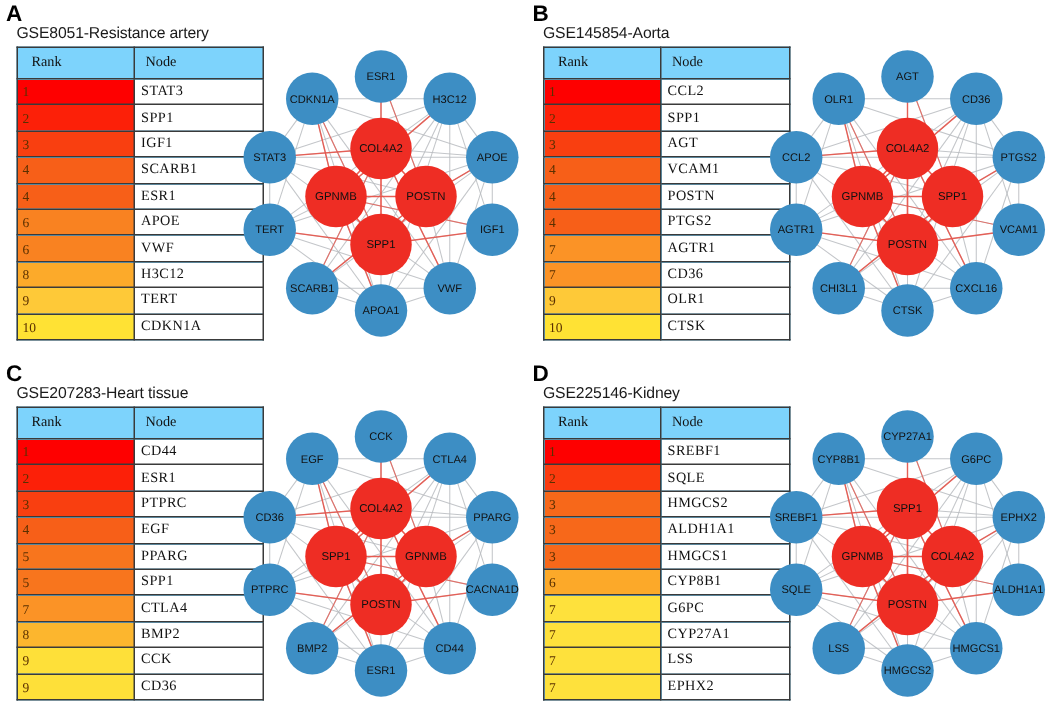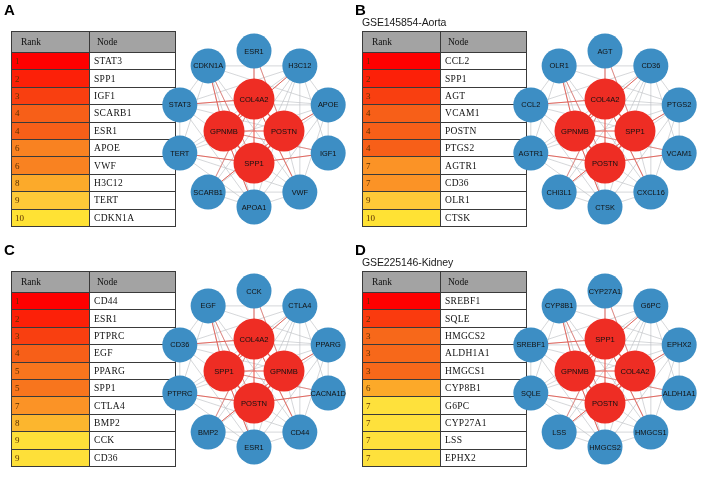--- a/index.html
+++ b/index.html
@@ -51,21 +51,21 @@
   }
 
   
   .rank-table {
     position: absolute;
     left: 11px;
     top: 31px;
     width: 146px;
     border: 1.6px solid #1a1a1a;
     border-collapse: collapse;
-    background: #a3a3a3;
+    background: #7dd3fc;
     table-layout: fixed;
   }
   .rank-table td, .rank-table th {
     border: 1px solid #3a3a3a;
     padding: 0;
     height: 16.4px;
     font-family: "Liberation Serif", serif;
     font-size: 9.5px;
     color: #111;
     overflow: hidden;
@@ -114,20 +114,21 @@
   }
   .nd-label.hub { font-size: 7.6px; }
 </style>
 </head>
 <body>
 
 <div class="figure">
 
   <div class="panel panel-a">
     <div class="panel-letter">A</div>
+    <div class="panel-title">GSE8051-Resistance artery</div>
     <table class="rank-table">
       <thead>
         <tr>
           <th class="col-rank">Rank</th>
           <th class="col-node">Node</th>
         </tr>
       </thead>
       <tbody>
           <tr>
             <td class="rank-cell" style="background: rgb(254, 0, 0);">1</td>
@@ -485,20 +486,21 @@
           <g>
             <circle cx="94" cy="145" r="20.5" fill="#ee2d24"></circle>
             <text x="94" y="145" class="nd-label hub">POSTN</text>
           </g>
         </svg>
       </div>
   </div>
 
   <div class="panel panel-c">
     <div class="panel-letter">C</div>
+    <div class="panel-title">GSE207283-Heart tissue</div>
     <table class="rank-table">
       <thead>
         <tr>
           <th class="col-rank">Rank</th>
           <th class="col-node">Node</th>
         </tr>
       </thead>
       <tbody>
           <tr>
             <td class="rank-cell" style="background: rgb(254, 0, 0);">1</td>

